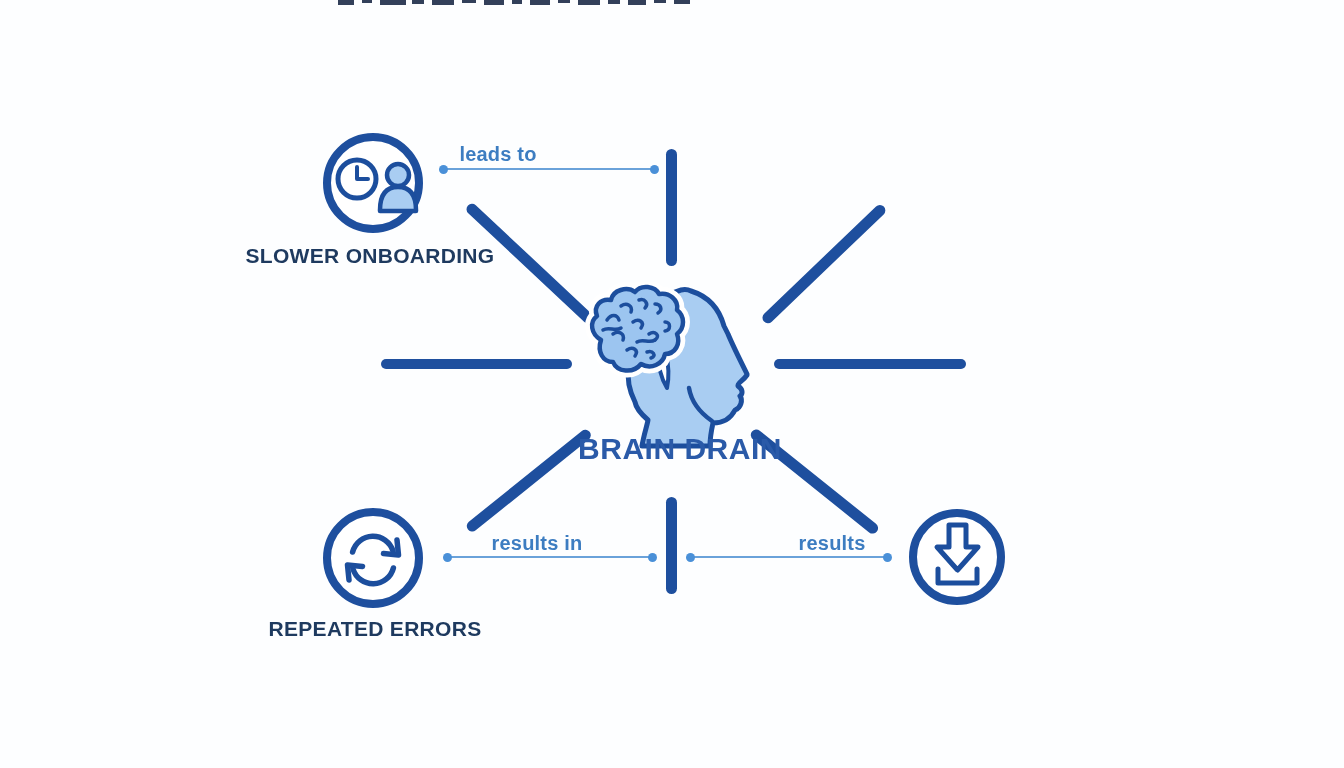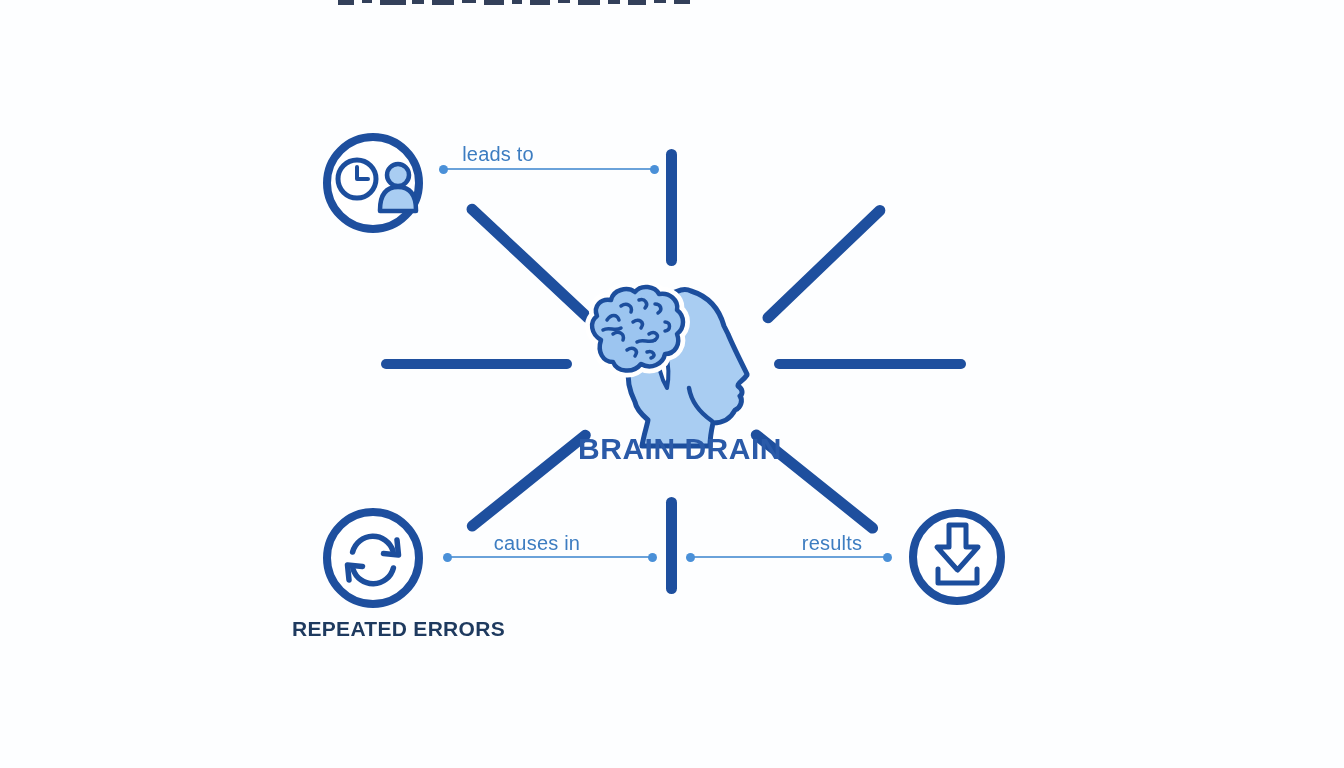--- a/index.html
+++ b/index.html
@@ -22,21 +22,21 @@
   
   .conn-line{
     position:absolute;height:2px;background:#6aa2da;
   }
   .conn-dot{
     position:absolute;width:9px;height:9px;border-radius:50%;
     background:#4a90d8;
   }
   .conn-label{
     position:absolute;width:160px;text-align:center;
-    color:#3d7dc1;font-size:20px;font-weight:400;letter-spacing:.2px;
+    color:#3d7dc1;font-size:20px;font-weight:700;letter-spacing:.2px;
   }
   
   .node-circle{
     position:absolute;box-sizing:border-box;border-radius:50%;
     border:8px solid #1e4f9e;background:#ffffff;
   }
   .icon-svg{position:absolute;}
   
   .node-label{
     position:absolute;width:260px;text-align:center;
@@ -148,38 +148,39 @@
 
   <div class="center-label" style="left:550px;top:432px;">BRAIN DRAIN</div>
 
   <div class="node-circle" style="left:323px;top:133px;width:100px;height:100px;"></div>
   <svg class="icon-svg" style="left:323px;top:133px;" width="100" height="100" viewBox="0 0 100 100">
     <circle cx="34" cy="46" r="19" fill="#ffffff" stroke="#1c4e9d" stroke-width="5"></circle>
     <path d="M 34 46 L 34 34 M 34 46 L 45 46" fill="none" stroke="#1c4e9d" stroke-width="4" stroke-linecap="round"></path>
     <path d="M 57 77 C 57 60 64 54 75 54 C 86 54 93 60 93 77 L 93 78 L 57 78 Z" fill="#a9cdf2" stroke="#1c4e9d" stroke-width="4.5" stroke-linejoin="round"></path>
     <circle cx="75" cy="42" r="11" fill="#a9cdf2" stroke="#1c4e9d" stroke-width="4.5"></circle>
   </svg>
+  <div class="node-label" style="left:240px;top:244px;">SLOWER ONBOARDING</div>
 
   <div class="conn-label" style="left:418px;top:143px;">leads to</div>
   <div class="conn-line" style="left:443px;top:168px;width:212px;"></div>
   <div class="conn-dot" style="left:439px;top:165px;"></div>
   <div class="conn-dot" style="left:650px;top:165px;"></div>
 
   <div class="node-circle" style="left:323px;top:508px;width:100px;height:100px;"></div>
   <svg class="icon-svg" style="left:323px;top:508px;" width="100" height="100" viewBox="0 0 100 100">
     <g fill="none" stroke="#1c4e9d" stroke-width="5.5" stroke-linecap="round" stroke-linejoin="round">
       <path d="M 29.6 44 A 21 21 0 0 1 70 43"></path>
       <path d="M 74 32 L 75.5 47 L 60.5 45.5"></path>
       <path d="M 70.4 60 A 21 21 0 0 1 30 61"></path>
       <path d="M 26 72 L 24.5 57 L 39.5 58.5"></path>
     </g>
   </svg>
-  <div class="node-label" style="left:245px;top:617px;text-align:right;">REPEATED ERRORS</div>
+  <div class="node-label" style="left:245px;top:617px;">REPEATED ERRORS</div>
 
-  <div class="conn-label" style="left:457px;top:532px;">causes in</div>
+  <div class="conn-label" style="left:457px;top:532px;">results in</div>
   <div class="conn-line" style="left:447px;top:556px;width:206px;"></div>
   <div class="conn-dot" style="left:443px;top:553px;"></div>
   <div class="conn-dot" style="left:648px;top:553px;"></div>
 
   <div class="conn-label" style="left:752px;top:532px;">results</div>
   <div class="conn-line" style="left:690px;top:556px;width:198px;"></div>
   <div class="conn-dot" style="left:686px;top:553px;"></div>
   <div class="conn-dot" style="left:883px;top:553px;"></div>
 
   <div class="node-circle" style="left:909px;top:509px;width:96px;height:96px;"></div>

